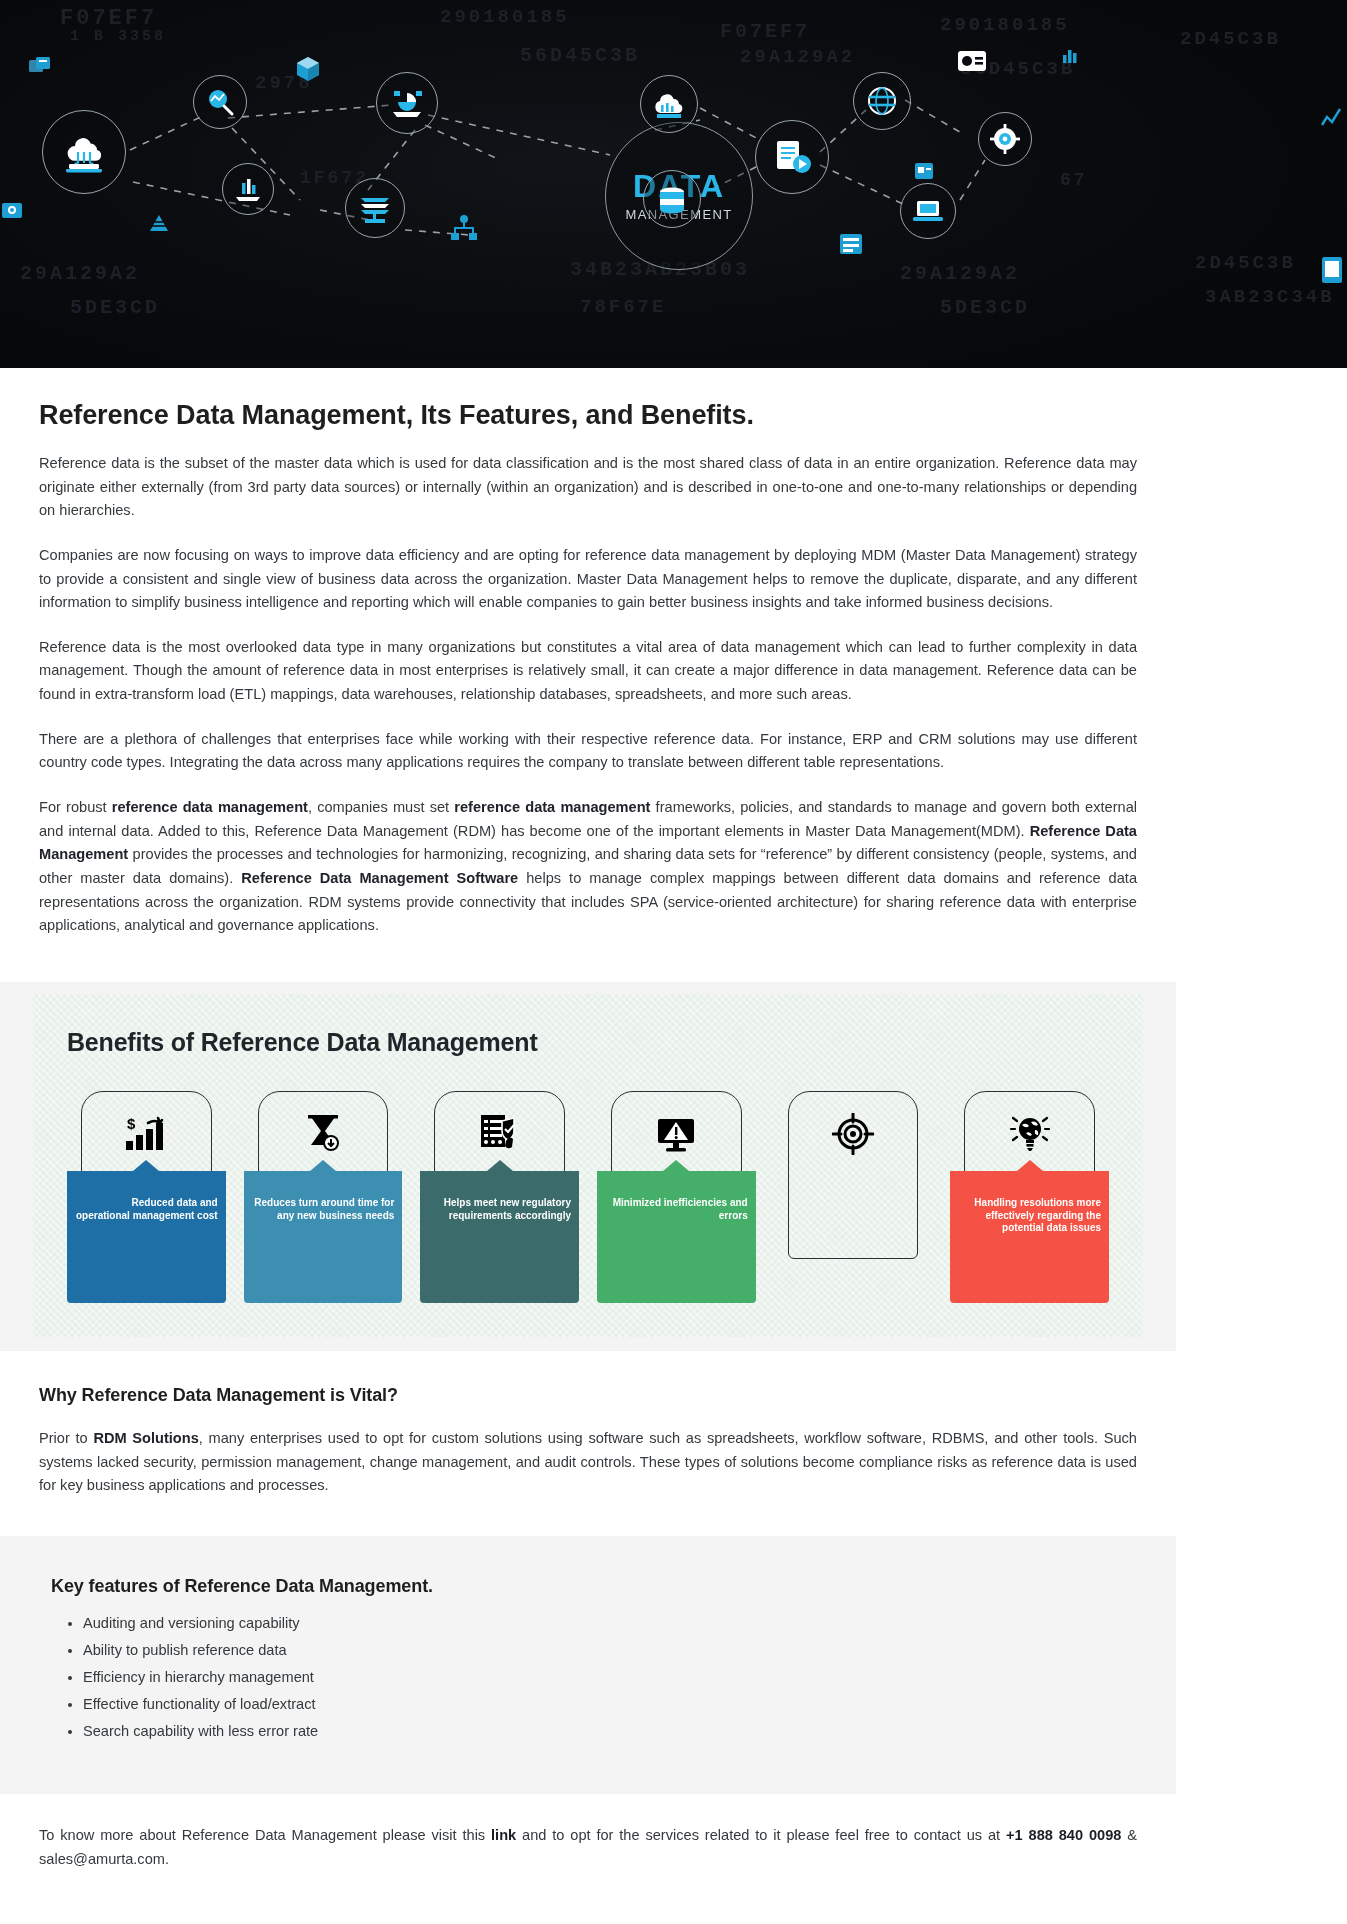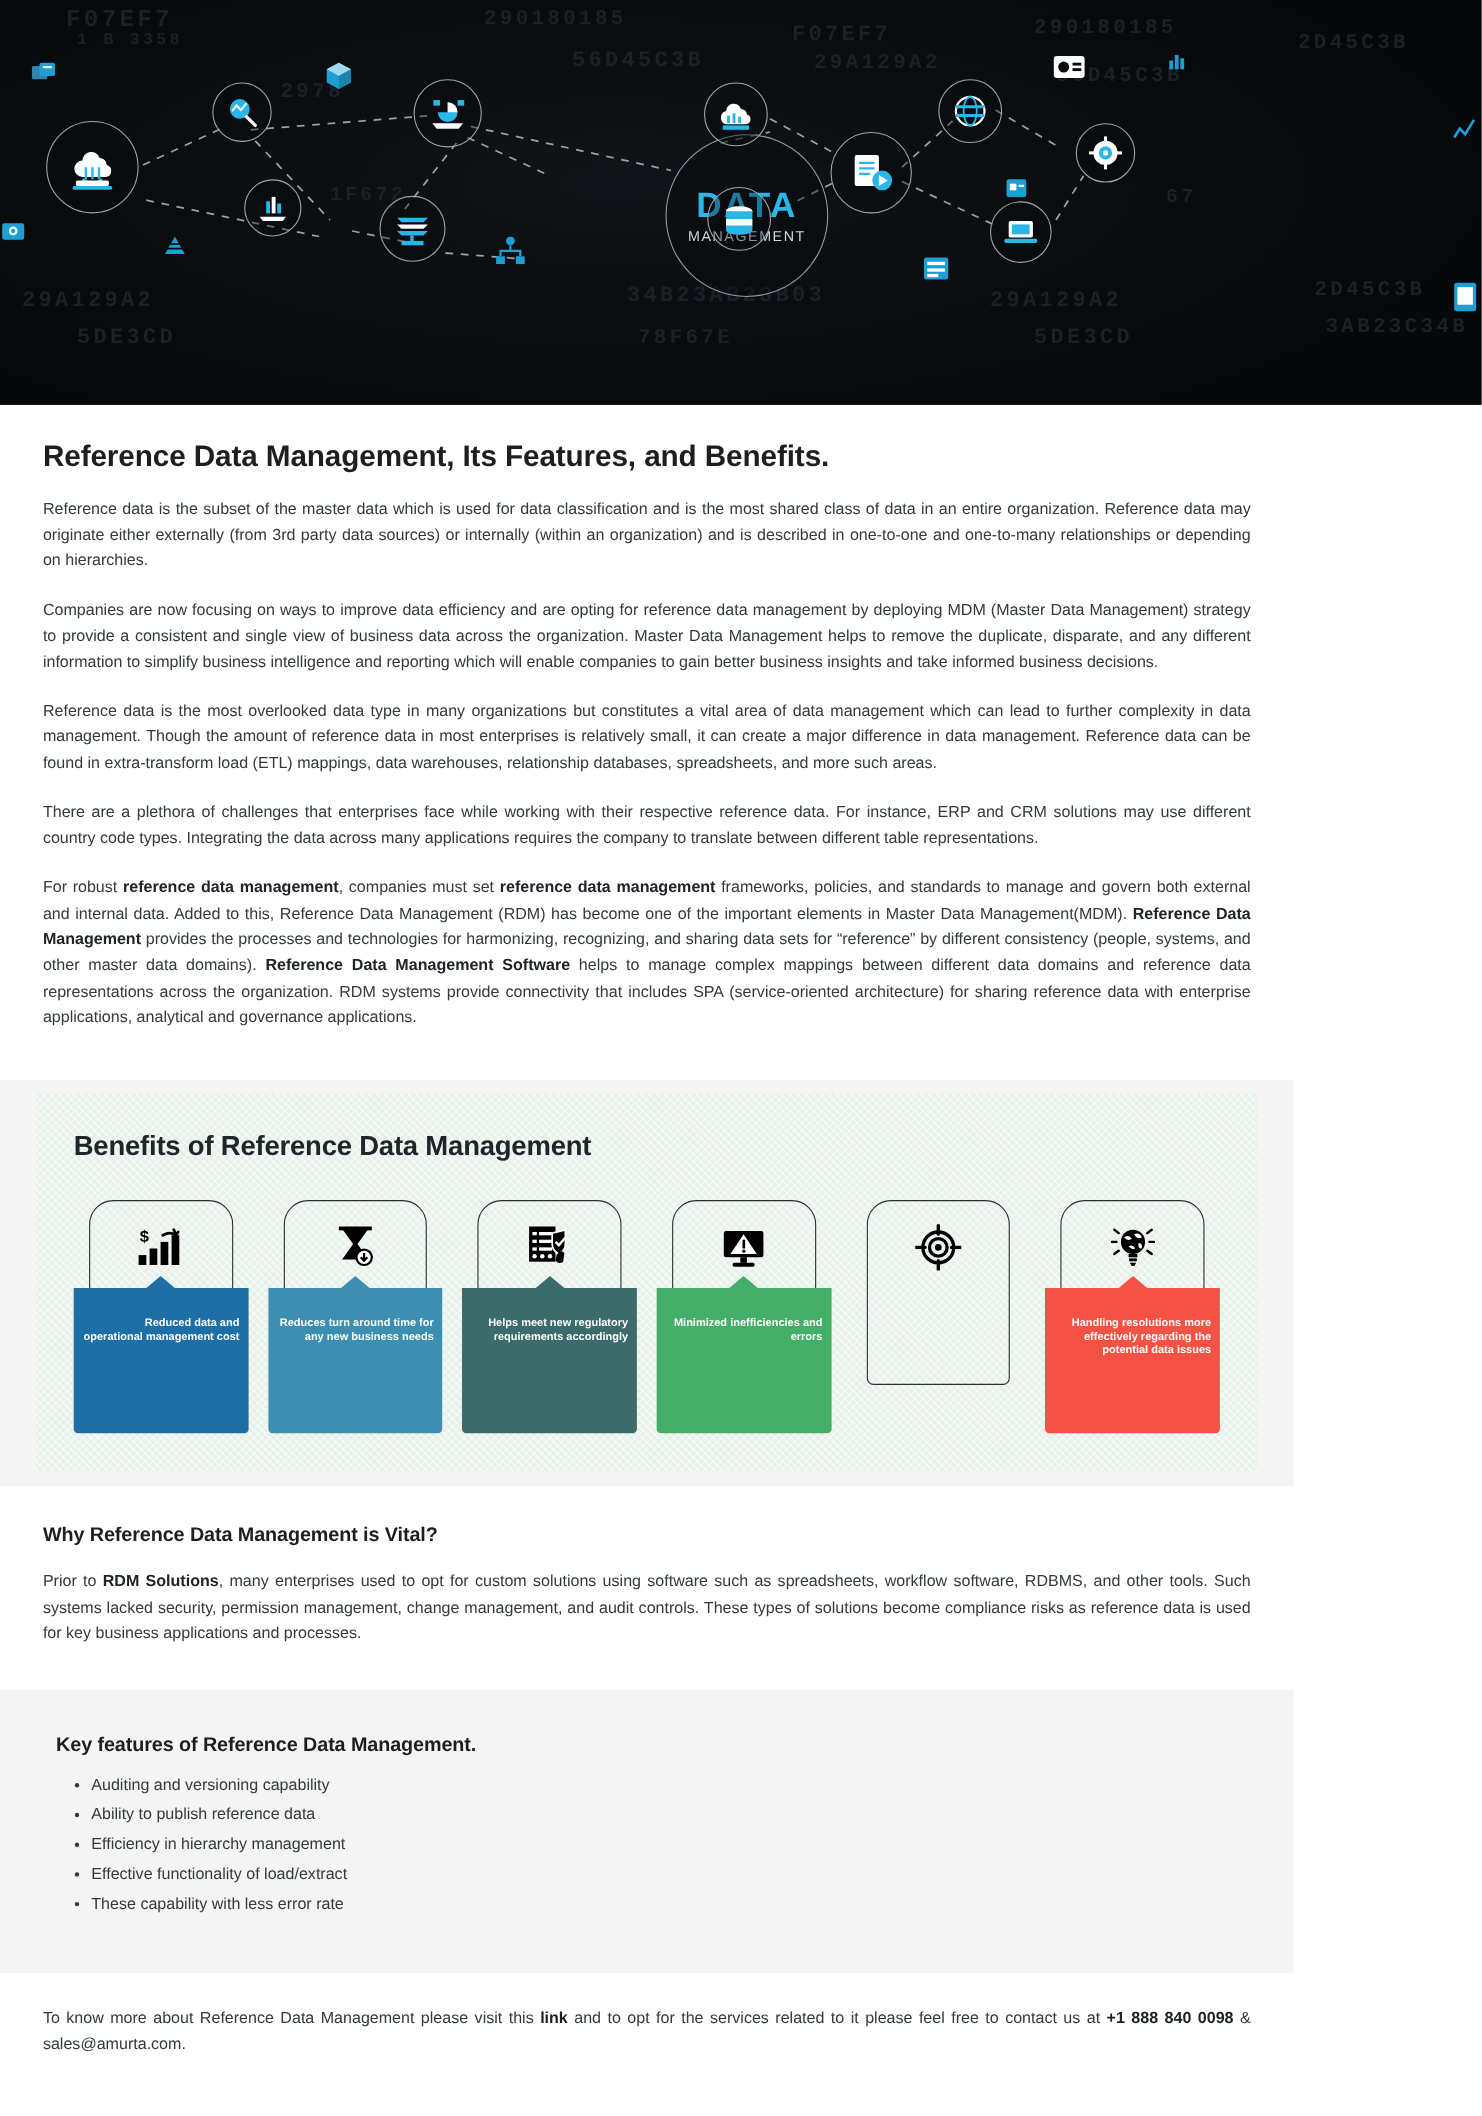--- a/index.html
+++ b/index.html
@@ -632,21 +632,21 @@
 </div>
 
 <div class="wrap section-features">
   <div class="inner">
     <h2 class="sub-title">Key features of Reference Data Management.</h2>
     <ul class="features">
       <li>Auditing and versioning capability</li>
       <li>Ability to publish reference data</li>
       <li>Efficiency in hierarchy management</li>
       <li>Effective functionality of load/extract</li>
-      <li>These capability with less error rate</li>
+      <li>Search capability with less error rate</li>
     </ul>
   </div>
 </div>
 
 <div class="wrap section-footer">
   <div class="inner">
     <p class="footer-text">
       <span>To know more about Reference Data Management please visit this </span><a class="lnk" href="#">link</a><span> and to opt for the services related to it please feel free to contact us at </span><b>+1 888 840 0098</b><span> &amp; sales@amurta.com.</span>
     </p>
   </div>

